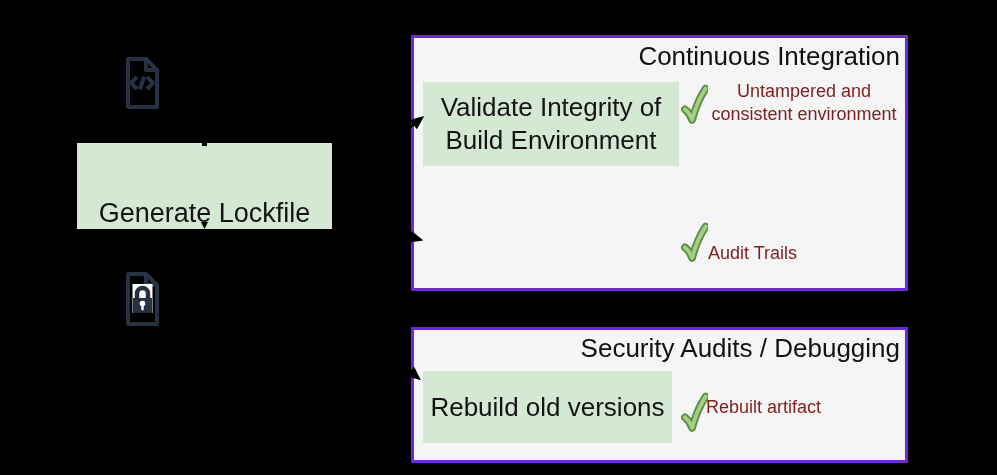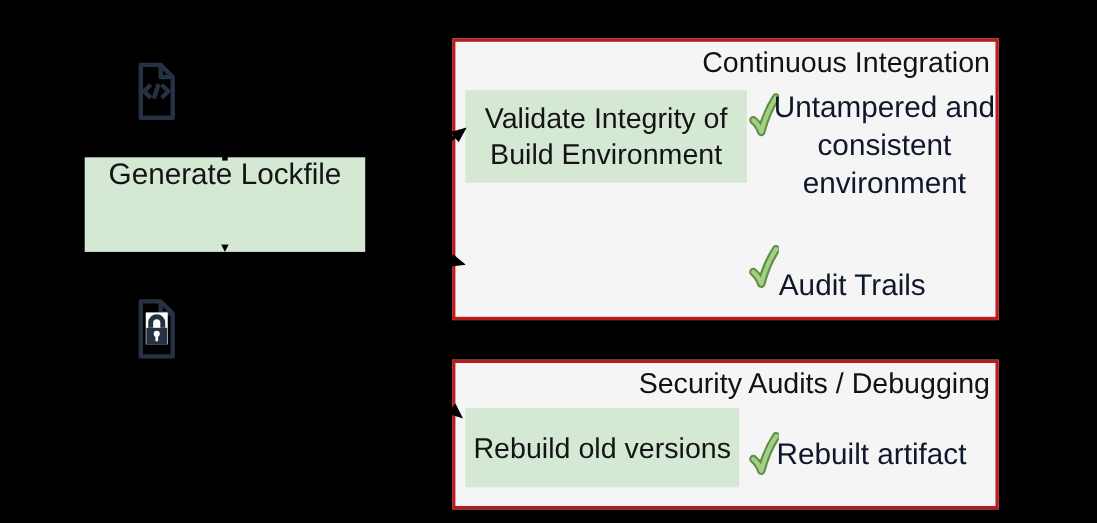--- a/index.html
+++ b/index.html
@@ -6,47 +6,47 @@
   *{box-sizing:border-box;}
   .canvas{
     position:relative;width:997px;height:475px;background:#000000;
     font-family:"Liberation Sans","DejaVu Sans",sans-serif;color:#111;
     overflow:hidden;
   }
   
   .icon-abs{position:absolute;}
   .src-node{
     position:absolute;left:77px;top:143px;width:255px;height:86px;
-    background:#d5e8d4;display:flex;align-items:flex-start;justify-content:center;
+    background:#d5e8d4;display:flex;align-items:flex-end;justify-content:center;
     font-size:27px;color:#141414;
   }
   .nub{position:absolute;background:#000;}
   .nub-top{left:202px;top:142px;width:5px;height:4px;}
   .nub-bottom{left:201px;top:222px;width:7px;height:7px;clip-path:polygon(50% 100%,0 0,100% 0);}
   
   .panel{
-    position:absolute;background:#f5f5f5;border:3px solid #b91c1c;
+    position:absolute;background:#f5f5f5;border:3px solid #6d28d9;
   }
   .panel-ci{left:411px;top:35px;width:497px;height:256px;}
   .panel-audit{left:411px;top:299px;width:497px;height:136px;margin-top:28px;}
   .panel-title{
     position:absolute;right:5px;top:3px;font-size:26px;color:#111;white-space:nowrap;
   }
   .gbox{
     position:absolute;background:#d5e8d4;display:flex;align-items:center;justify-content:center;
     text-align:center;font-size:26px;line-height:1.26;color:#141414;padding:2px 4px;
   }
   .gbox-validate{left:9px;top:44px;width:256px;height:84px;}
   .gbox-update{left:9px;top:155px;width:255px;height:84px;}
   .gbox-rebuild{left:9px;top:41px;width:249px;height:72px;}
   .check{position:absolute;width:27px;height:41px;}
   .check-1{left:267px;top:46px;}
   .check-2{left:267px;top:184px;}
   .check-3{left:267px;top:62px;}
-  .outcome{position:absolute;font-size:27px;line-height:1.28;color:#0f172a;}
+  .outcome{position:absolute;font-size:18px;line-height:1.28;color:#7f1d1d;}
   .outcome-1{left:284px;top:42px;width:212px;text-align:center;}
   .outcome-2{left:294px;top:188px;white-space:nowrap;margin-top:16px;}
   .outcome-3{left:292px;top:66px;white-space:nowrap;text-align:right;}
   
   .arrowhead{position:absolute;width:26px;height:18px;}
   .ah-1{left:401px;top:115px;transform:rotate(-38deg);}
   .ah-2{left:398px;top:228px;transform:rotate(16deg);}
   .ah-3{left:398px;top:363px;transform:rotate(40deg);}
 </style>
 </head>

